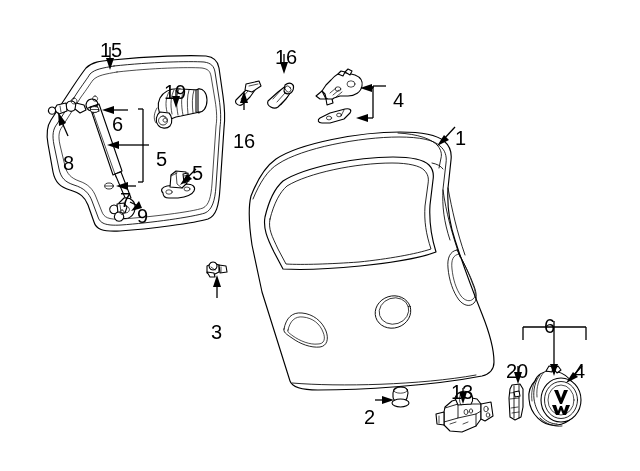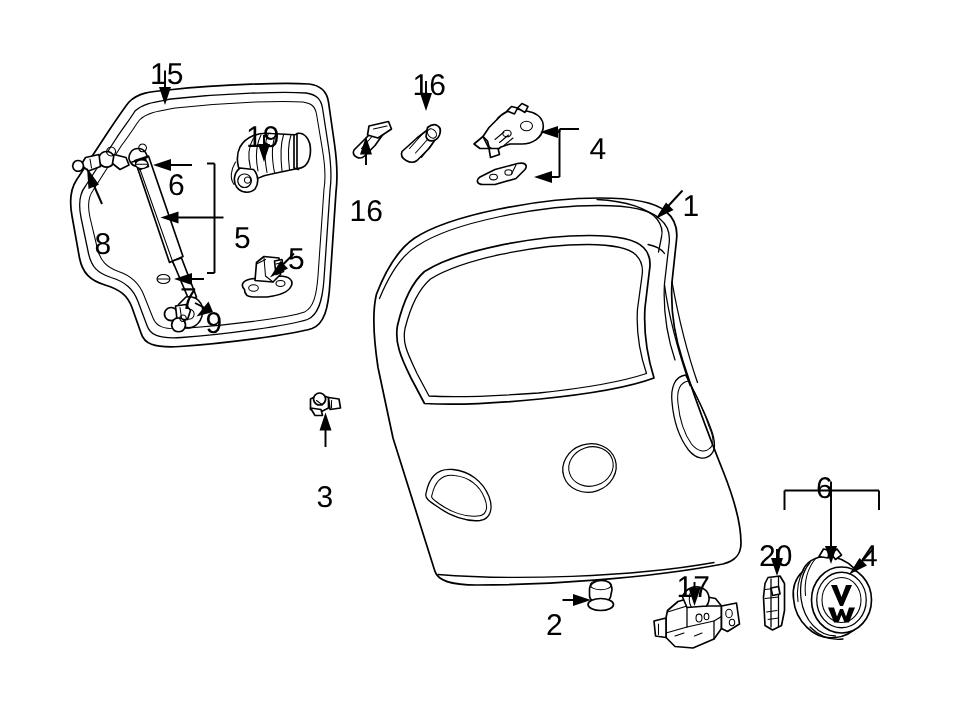--- a/index.html
+++ b/index.html
@@ -603,20 +603,20 @@
   <div class="callout-num" style="left:211px; top:306px;">3</div>
   <div class="callout-num" style="left:393px; top:74px;">4</div>
   <div class="callout-num" style="left:156px; top:133px;">5</div>
   <div class="callout-num" style="left:112px; top:98px;">6</div>
   <div class="callout-num" style="left:120px; top:174px;">7</div>
   <div class="callout-num" style="left:63px;  top:137px;">8</div>
   <div class="callout-num" style="left:137px; top:190px;">9</div>
   <div class="callout-num" style="left:544px; top:300px;">6</div>
   <div class="callout-num" style="left:574px; top:345px;">4</div>
   <div class="callout-num" style="left:506px; top:345px;">20</div>
-  <div class="callout-num" style="left:451px; top:366px;">17</div>
+  <div class="callout-num" style="left:451px; top:366px;">13</div>
   <div class="callout-num" style="left:192px; top:147px;">5</div>
   <div class="callout-num" style="left:100px; top:24px;">15</div>
   <div class="callout-num" style="left:275px; top:31px;text-align:center;">16</div>
   <div class="callout-num" style="left:233px; top:115px;">16</div>
   <div class="callout-num" style="left:164px; top:66px;">19</div>
 
 </div>
 
 </body></html>

